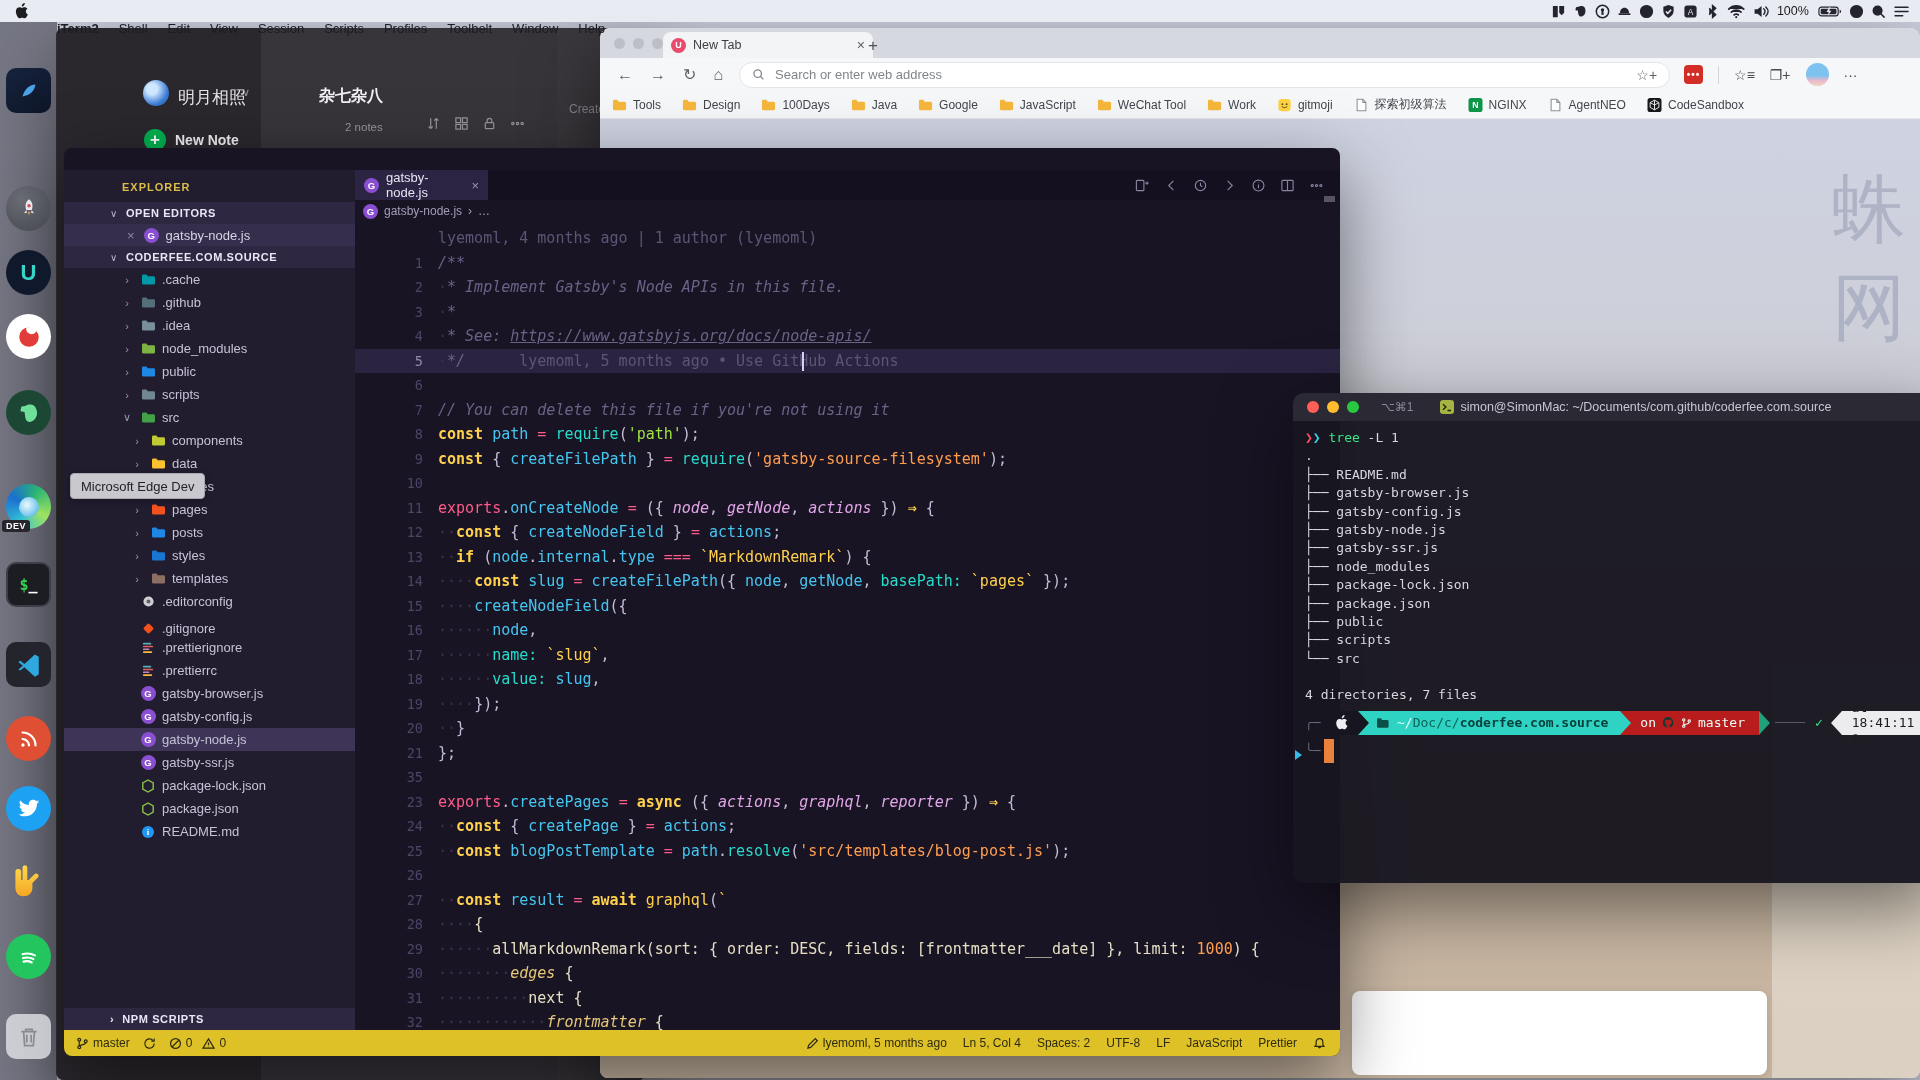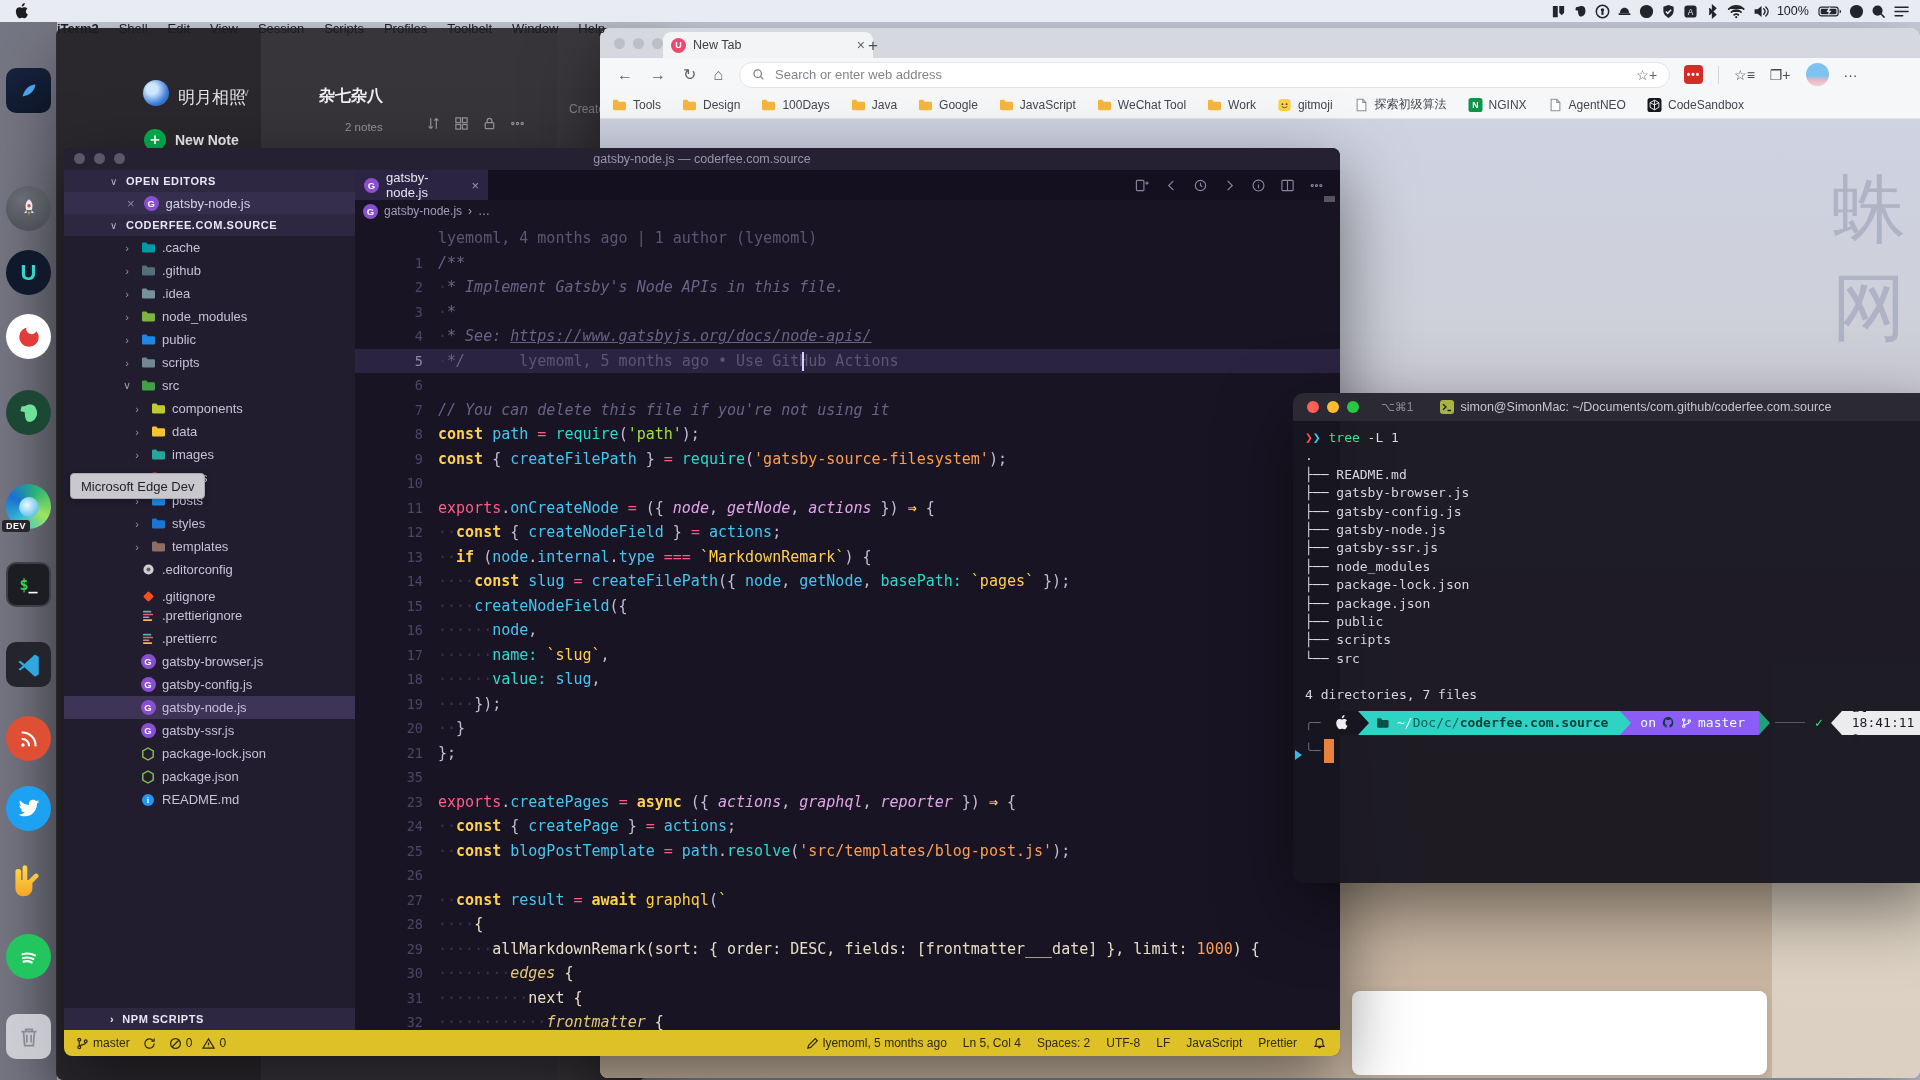--- a/index.html
+++ b/index.html
@@ -140,21 +140,21 @@
   .frame{color:#6a6875;width:18px;flex:none;}
   .seg{height:24px;display:flex;align-items:center;position:relative;font-size:13px;}
   .seg .arrow{position:absolute;right:-11px;top:0;width:0;height:0;border-top:12px solid transparent;border-bottom:12px solid transparent;border-left:11px solid;z-index:1;}
   .seg-apple{background:#17151f;border-radius:12px 0 0 12px;padding:0 10px 0 12px;}
   .seg-apple .arrow{border-left-color:#17151f;}
   .seg-apple svg{width:13px;height:15px;fill:#efeef2;}
   .seg-path{background:#2ed3c4;color:#063f3a;padding:0 12px 0 18px;font-weight:bold;}
   .seg-path .arrow{border-left-color:#2ed3c4;}
   .seg-path .dim{color:#0b6359;font-weight:normal;}
   .seg-path .home{color:#eafffc;font-weight:normal;}
-  .seg-git{background:#8b5cf6;color:#eafff5;padding:0 14px 0 20px;gap:6px;}
+  .seg-git{background:#b91c1c;color:#eafff5;padding:0 14px 0 20px;gap:6px;}
   .seg-git .arrow{border-left-color:#21a179;}
   .hline{width:30px;height:1px;background:#5a5865;margin-left:16px;}
   .check{color:#3ce38b;margin:0 8px 0 10px;}
   .seg-time{background:#ecebee;color:#1d1c22;padding:0 12px 0 10px;flex:1;position:relative;margin-left:11px;}
   .seg-time:before{content:"";position:absolute;left:-11px;top:0;width:0;height:0;border-top:12px solid transparent;border-bottom:12px solid transparent;border-right:11px solid #ecebee;}
   .cursor-row{display:flex;align-items:center;height:26px;margin-top:2px;}
   .block-cursor{width:10px;height:24px;background:#e8823c;margin-left:1px;}
 </style>
 </head>
 <body>
@@ -325,29 +325,22 @@
       </div>
     <div class="br-content">
       <div class="wm w1">蛛</div>
       <div class="wm w2">网</div>
       <div class="br-strip"></div>
       <div class="br-card"></div>
     </div>
   </div>
 
   <div class="win vscode">
-    <div class="vs-titlebar">
-      <div class="vs-lights">
-        <span></span>
-        <span></span>
-        <span></span>
-      </div>
-      <div class="vs-title">gatsby-node.js — coderfee.com.source</div>
-    </div>
     <div class="vs-side">
+      <div class="vs-expl">EXPLORER</div>
       <div class="vs-sechead">
           <span class="ch">∨</span>
           <span>OPEN EDITORS</span>
         </div>
       <div class="oe-row">
         <span class="x">×</span>
         <span class="gat">G</span>
         <span>gatsby-node.js</span>
       </div>
       <div class="vs-sechead">

